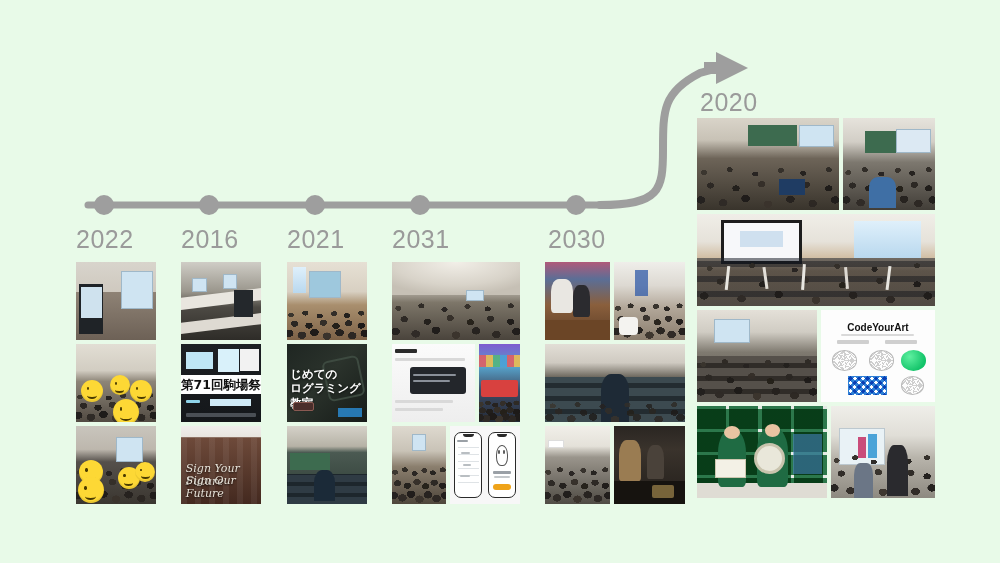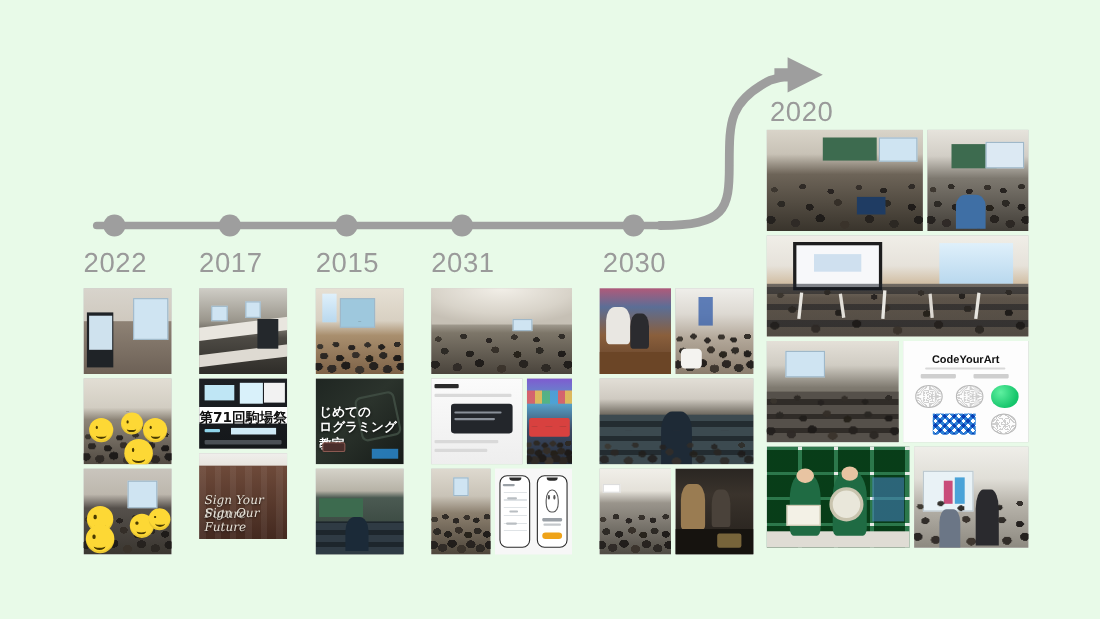--- a/index.html
+++ b/index.html
@@ -148,22 +148,22 @@
       <polygon points="716,52 748,68 716,84 716,74 704,74 704,62 716,62" fill="#9e9e9e"></polygon>
 
       <circle cx="104" cy="205" r="10" fill="#9e9e9e"></circle>
       <circle cx="209" cy="205" r="10" fill="#9e9e9e"></circle>
       <circle cx="315" cy="205" r="10" fill="#9e9e9e"></circle>
       <circle cx="420" cy="205" r="10" fill="#9e9e9e"></circle>
       <circle cx="576" cy="205" r="10" fill="#9e9e9e"></circle>
     </svg>
 
     <div class="year-label" style="left:76px; top:225px;">2022</div>
-    <div class="year-label" style="left:181px; top:225px;">2017</div>
-    <div class="year-label" style="left:287px; top:225px;">2015</div>
+    <div class="year-label" style="left:181px; top:225px;">2016</div>
+    <div class="year-label" style="left:287px; top:225px;">2021</div>
     <div class="year-label" style="left:392px; top:225px;">2031</div>
     <div class="year-label" style="left:548px; top:225px;">2030</div>
     <div class="year-label" style="left:700px; top:88px;">2020</div>
   </div>
 
   <div class="col" style="left:76px; top:262px; width:80px;">
     <div class="ph" style="height:78px;">
       <div class="scene room-a"></div>
       <div class="screen-glow" style="left:56%; top:12%; width:40%; height:48%;"></div>
       <div style="position:absolute;left:4%;top:28%;width:30%;height:64%;background:#1f2327;"></div>
@@ -190,21 +190,21 @@
 
   <div class="col" style="left:181px; top:262px; width:80px;">
     <div class="ph" style="height:78px;">
       <div class="scene desks"></div>
       <div style="position:absolute;left:-10%;top:40%;width:120%;height:16%;background:#e9e6df;transform:rotate(-7deg);"></div>
       <div style="position:absolute;left:-10%;top:72%;width:120%;height:14%;background:#dedad2;transform:rotate(-7deg);"></div>
       <div class="screen-glow" style="left:14%; top:20%; width:18%; height:18%;"></div>
       <div class="screen-glow" style="left:52%; top:16%; width:18%; height:18%;"></div>
       <div style="position:absolute;left:66%;top:36%;width:24%;height:34%;background:#24282c;"></div>
     </div>
-    <div class="ph" style="height:64px;">
+    <div class="ph" style="height:78px;">
       <div class="scene dark-ui"></div>
       <div style="position:absolute;left:6%;top:10%;width:34%;height:22%;background:#bfe6f5;"></div>
       <div style="position:absolute;left:46%;top:6%;width:26%;height:30%;background:#d9f1fa;"></div>
       <div style="position:absolute;left:74%;top:6%;width:24%;height:28%;background:#f2f2f2;"></div>
       <div class="cap-text" style="top:40%; height:24%; line-height:19px; font-size:12.5px;">第71回駒場祭</div>
       <div class="txt-line" style="left:6%;top:72%;width:18%;height:3px;background:#8fd4ea;"></div>
       <div style="position:absolute;left:36%;top:70%;width:52%;height:9%;background:#cfeaf6;"></div>
       <div class="txt-line dark" style="left:6%;top:88%;width:88%;height:4px;"></div>
     </div>
     <div class="ph" style="height:78px;">

